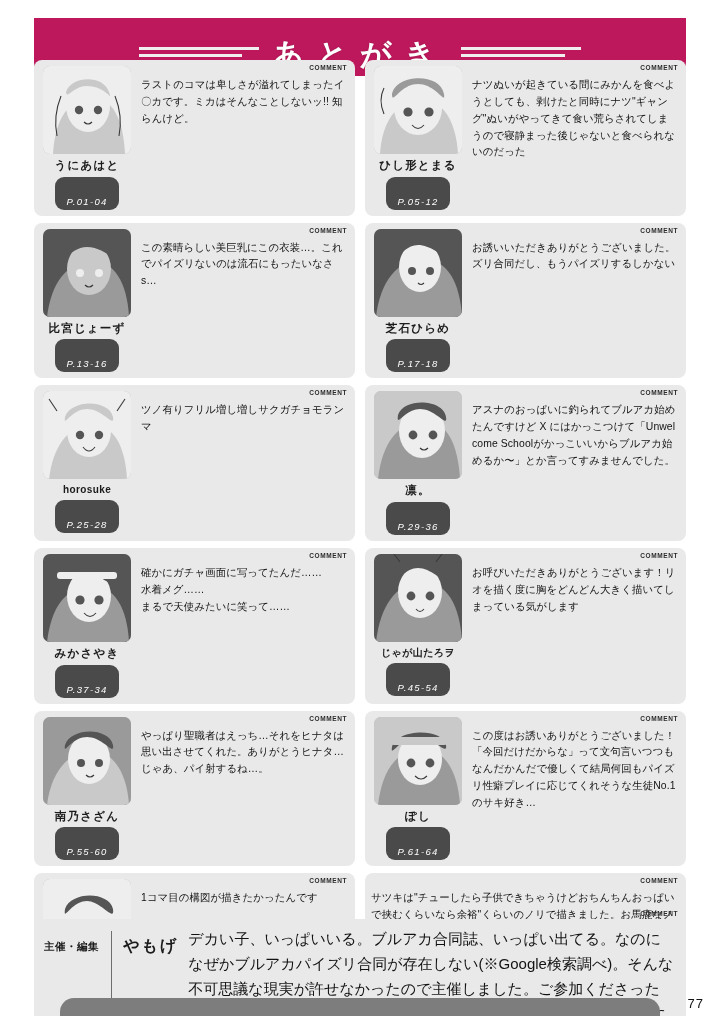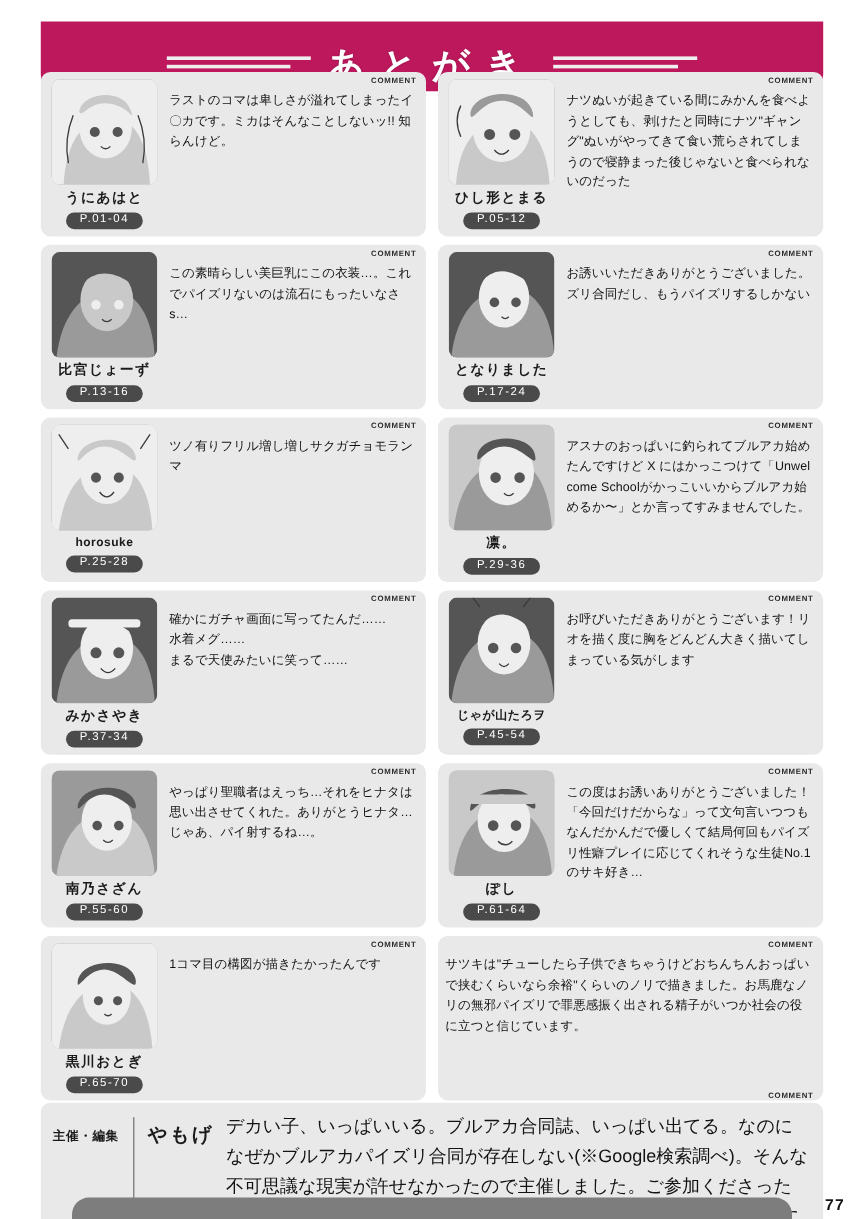--- a/index.html
+++ b/index.html
@@ -93,22 +93,23 @@
     transform-origin: center;
   }
   .author-name.small { font-size: 10px; letter-spacing: .4px; }
   .pages {
     margin-top: 5px;
     background: #4a4a4a;
     color: #ffffff;
     border-radius: 9px;
     font-size: 9.5px;
     letter-spacing: 1.3px;
-    padding: 0 11px 3px;
+    padding: 19px 11px 3px;
     white-space: nowrap;
+    font-style: italic;
   }
   .comment-body {
     flex: 1 1 auto;
     padding-top: 11px;
     font-size: 10.4px;
     line-height: 1.62;
     color: #121212;
     letter-spacing: .1px;
     word-break: break-all;
   }
@@ -159,21 +160,21 @@
     position: absolute;
     left: 60px; top: 998px;
     width: 600px; height: 26px;
     background: #7d7d7d;
     border-radius: 14px 14px 0 0;
   }
   .page-number {
     position: absolute;
     right: 16px; bottom: 5px;
     font-size: 13px;
-    font-weight: bold;
+    font-weight: normal;
     color: #141414;
     letter-spacing: 1px;
   }
   
   .art-bg { fill: #9a9a9a; }
   .art-mid { fill: #c9c9c9; }
   .art-lt { fill: #eeeeee; }
   .art-dk { fill: #555555; }
   .art-ln { stroke: #3a3a3a; fill: none; stroke-width: 1.1; }
 </style>
@@ -270,22 +271,22 @@
           <svg viewBox="0 0 88 88" preserveAspectRatio="none" aria-hidden="true">
             <rect width="88" height="88" class="art-dk"></rect>
             <path d="M2 88 C6 52 24 32 46 30 C72 28 86 52 88 88 Z" class="art-bg"></path>
             <ellipse cx="46" cy="38" rx="21" ry="25" class="art-lt"></ellipse>
             <path d="M24 22 C30 6 66 6 70 24 C74 34 60 16 44 16 C30 16 22 34 24 22Z" class="art-dk"></path>
             <circle cx="38" cy="42" r="4" class="art-dk"></circle>
             <circle cx="56" cy="42" r="4" class="art-dk"></circle>
             <path d="M44 54 q3 3 6 0" class="art-ln"></path>
           </svg>
         </div>
-        <div class="author-name">となりました</div>
-        <div class="pages">P.17-24</div>
+        <div class="author-name">芝石ひらめ</div>
+        <div class="pages">P.17-18</div>
       </div>
       <div class="comment-body">お誘いいただきありがとうございました。ズリ合同だし、もうパイズリするしかない</div>
     </div>
 
     <div class="card">
       <div class="comment-tag">COMMENT</div>
       <div class="left-col">
         <div class="avatar">
           <svg viewBox="0 0 88 88" preserveAspectRatio="none" aria-hidden="true">
             <rect width="88" height="88" class="art-lt"></rect>

